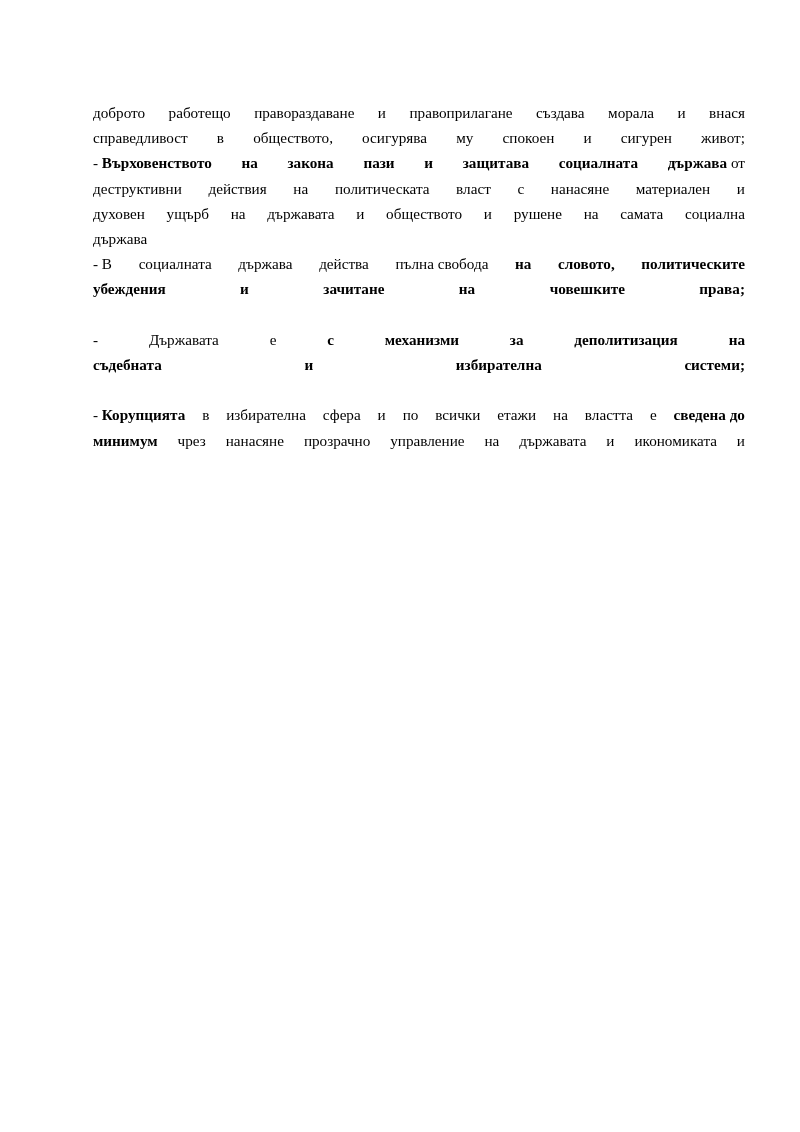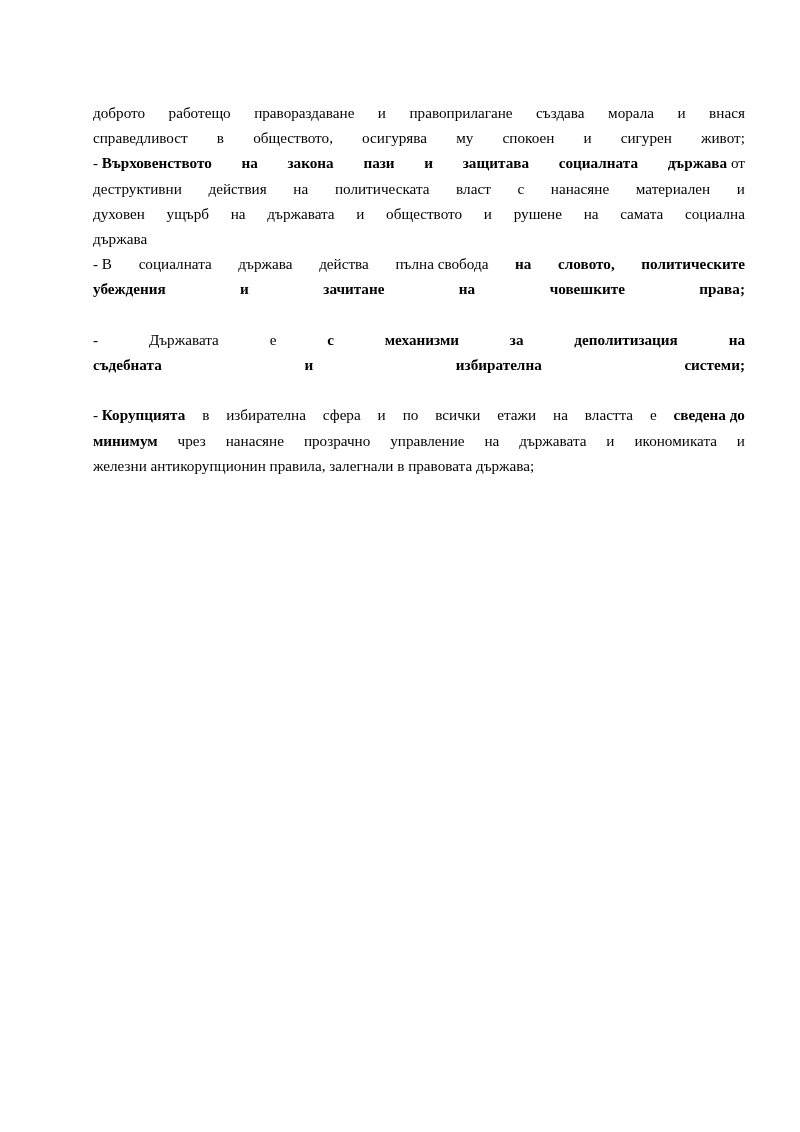--- a/index.html
+++ b/index.html
@@ -214,18 +214,17 @@
         <span class="w">нанасяне</span>
         <span class="w">прозрачно</span>
         <span class="w">управление</span>
         <span class="w">на</span>
         <span class="w">държавата</span>
         <span class="w">и</span>
         <span class="w">икономиката</span>
         <span class="w">и</span>
       </div>
 
-      <div class="line flow">железни антикорупционин правила, залегнали в правовата държава;</div>
 
     </div>
 
   </div>
 </div>
 
 </body></html>

